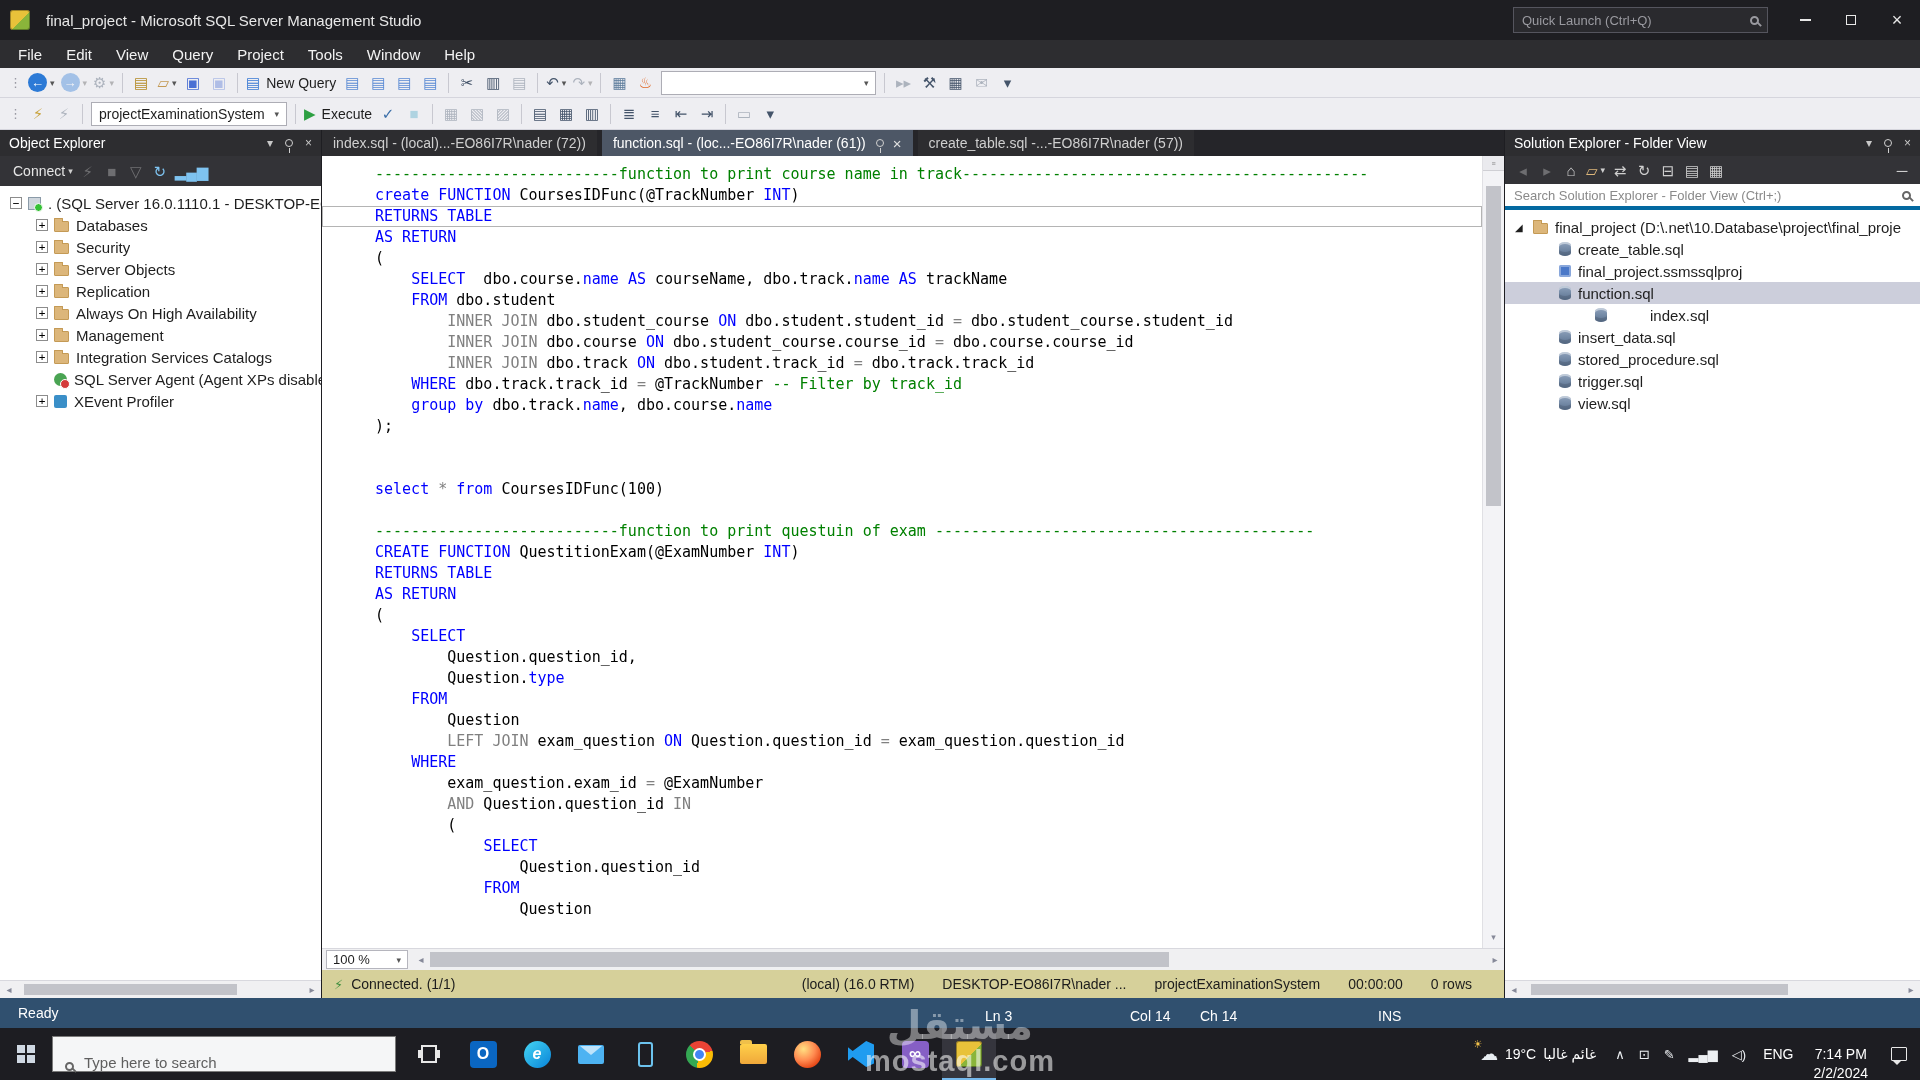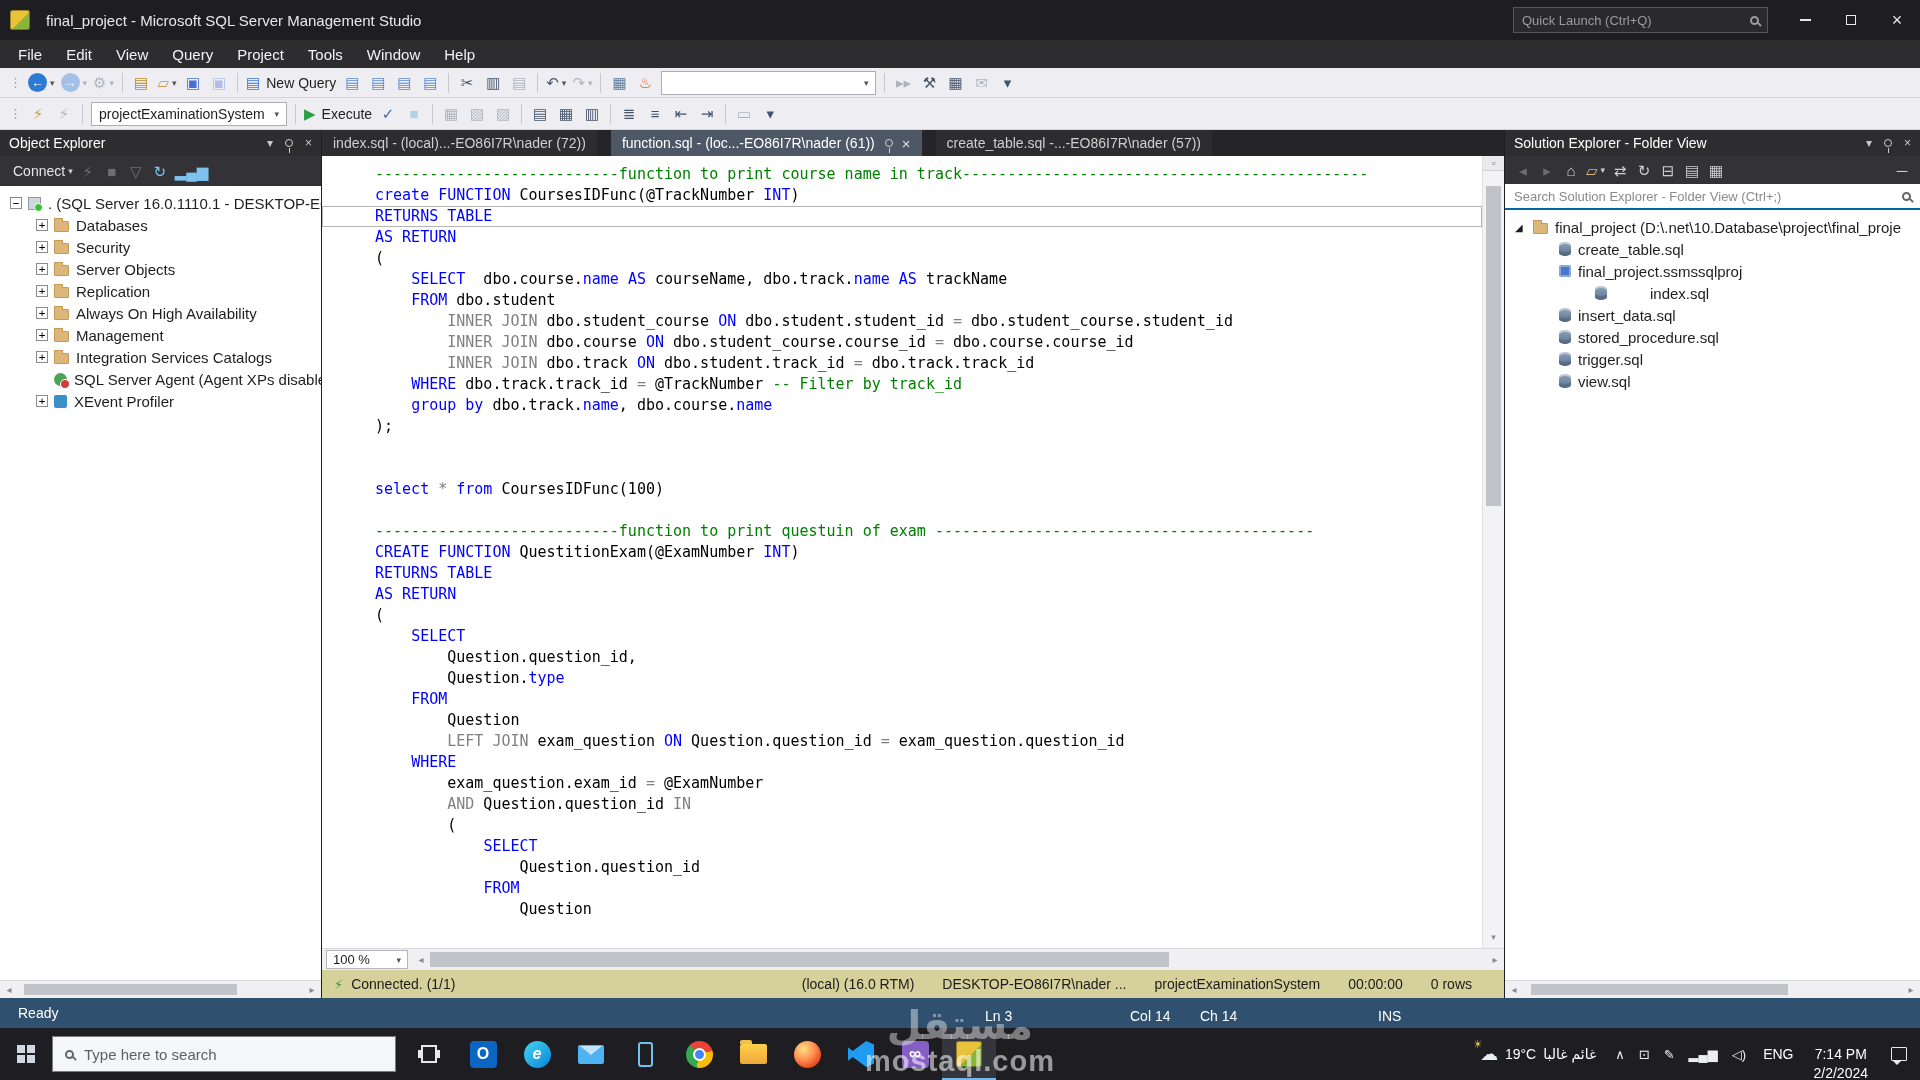--- a/index.html
+++ b/index.html
@@ -70,21 +70,21 @@
   .ticon.proj { width:12px; height:12px; background:#4a78c8; border-radius:2px; box-shadow:inset 0 0 0 2px rgba(255,255,255,.35); }
 
   .hscroll { height:18px; background:#f0f0f2; border-top:1px solid #d8d8de; display:flex; align-items:center; flex:none; }
   .hs-btn { width:18px; text-align:center; font-size:10px; color:#868999; flex:none; }
   .hs-track { flex:1; position:relative; height:100%; }
   .hs-thumb { position:absolute; top:3px; bottom:3px; background:#c2c3c9; }
 
   
   .center { flex:1; min-width:0; display:flex; flex-direction:column; background:#2d2d30; }
   .tabstrip { height:26px; display:flex; background:#252529; color:#cfcfcf; font-size:14px; flex:none; overflow:hidden; }
-  .tab { height:26px; display:flex; align-items:center; padding:12px 11px; background:#2d2d30; margin-right:14px; white-space:nowrap; }
+  .tab { height:26px; display:flex; align-items:center; padding:12px 11px; background:#2d2d30; margin-right:5px; white-space:nowrap; }
   .tab.active { background:#4d5766; color:#fff; }
   .tab-pin { margin-left:10px; display:inline-flex; }
   .tab-close { margin-left:9px; font-size:15px; color:#e0e0e0; line-height:1; }
   .editor-wrap { flex:1; min-height:0; display:flex; background:#fff; }
   .code { flex:1; min-width:0; overflow:hidden; padding-top:8px; font-family:"DejaVu Sans Mono","Liberation Mono",monospace; font-size:15px; line-height:21px; background:#fff; }
   .line { height:21px; padding-left:53px; white-space:pre; }
   .line.current { outline:1px solid #b4b4b4; outline-offset:-1px; }
   .c-k { color:#0000ff; } .c-c { color:#008000; } .c-g { color:#808080; } .c-t { color:#000000; }
   .vscroll { width:22px; background:#f3f3f6; border-left:1px solid #e0e0e4; display:flex; flex-direction:column; flex:none; }
   .split-grip { height:15px; background:#eaeaee; border-bottom:1px solid #cfcfd4; text-align:center; font-size:7px; color:#888; line-height:15px; }
@@ -95,34 +95,34 @@
   .zoom-box { width:82px; height:19px; background:#fff; border:1px solid #b5b5bd; font-size:13px; color:#1e1e1e; display:flex; align-items:center; padding:0 6px; margin:0 4px; }
   .zoom-box .dd-arrow { margin-left:auto; }
   .conn-bar { height:28px; background:#d6d09a; display:flex; align-items:center; font-size:14px; color:#1c1c1c; padding:0 12px; flex:none; }
   .conn-left { display:flex; align-items:center; gap:8px; white-space:nowrap; }
   .conn-bolt { color:#3f8f3f; font-size:13px; }
   .conn-right { margin-left:auto; display:flex; gap:28px; white-space:nowrap; padding-right:20px; }
 
   
   .right-panel { width:416px; display:flex; flex-direction:column; border-left:1px solid #1e1e22; background:#fff; }
   .se-toolbar { height:28px; }
-  .se-search { height:26px; background:#fff; border-bottom:2px solid #0369a1; display:flex; align-items:center; font-size:13px; color:#8a8a8a; padding:0 9px; flex:none; gap:8px; }
+  .se-search { height:26px; background:#fff; border-bottom:4px solid #0369a1; display:flex; align-items:center; font-size:13px; color:#8a8a8a; padding:0 9px; flex:none; gap:8px; }
   .se-search span.ph { flex:1; white-space:nowrap; overflow:hidden; }
 
   
   .statusbar { height:30px; background:#30506f; color:#fff; font-size:14px; position:relative; display:flex; align-items:center; flex:none; }
   .sb-ready { margin-left:18px; }
   .sb-abs { position:absolute; top:0; height:36px; display:flex; align-items:center; }
 
   
   .taskbar { height:52px; background:#1d1d22; display:flex; align-items:center; color:#fff; flex:none; position:relative; }
   .start-btn { width:52px; height:52px; display:flex; align-items:center; justify-content:center; }
   .win-logo { width:18px; height:18px; display:grid; grid-template-columns:8px 8px; grid-template-rows:8px 8px; gap:2px; }
   .win-logo i { background:#cfd8e3; display:block; }
-  .tb-search { width:344px; height:36px; background:#f5f6f7; border:1px solid #7a7a7a; display:flex; align-items:center; color:#5f5f5f; font-size:15px; gap:10px; padding:0 12px; }
+  .tb-search { width:344px; height:36px; background:#f5f6f7; border:1px solid #7a7a7a; display:flex; align-items:flex-end; color:#5f5f5f; font-size:15px; gap:10px; padding:0 12px; }
   .task-icons { display:flex; height:52px; margin-left:6px; }
   .task-icon { width:54px; height:52px; display:flex; align-items:center; justify-content:center; }
   .task-icon.active { background:#35353d; box-shadow:inset 0 -2px 0 #76b9ed; }
   .ti { display:inline-flex; align-items:center; justify-content:center; }
   .ti-task-view { width:16px; height:18px; border:2px solid #e8e8e8; box-shadow:-8px 0 0 -5px #e8e8e8, 8px 0 0 -5px #e8e8e8; }
   .ti-outlook { width:27px; height:27px; background:#0a66c2; border-radius:4px; color:#fff; font-weight:bold; font-size:16px; }
   .ti-edge { width:27px; height:27px; border-radius:50%; background:linear-gradient(135deg,#45d6f4,#0883d8); color:#fff; font-weight:bold; font-style:italic; font-size:16px; }
   .ti-mail { width:26px; height:19px; background:#4db3f2; position:relative; border-radius:2px; }
   .ti-mail::after { content:''; position:absolute; top:1px; left:2px; border-left:11px solid transparent; border-right:11px solid transparent; border-top:9px solid #bfe4fb; }
   .ti-your-phone { width:15px; height:25px; border:2px solid #6cc3ee; border-radius:3px; }
@@ -581,20 +581,25 @@
           <div class="tree-row" style="padding-left: 36px;">
             <span class="exp-spacer"></span>
             <span class="ticon sql"></span>
             <span class="tlabel">create_table.sql</span>
           </div>
           <div class="tree-row" style="padding-left: 36px;">
             <span class="exp-spacer"></span>
             <span class="ticon proj"></span>
             <span class="tlabel">final_project.ssmssqlproj</span>
           </div>
+          <div class="tree-row selected" style="padding-left: 36px;">
+            <span class="exp-spacer"></span>
+            <span class="ticon sql"></span>
+            <span class="tlabel">function.sql</span>
+          </div>
           <div class="tree-row" style="padding-left: 36px; gap: 36px;">
             <span class="exp-spacer"></span>
             <span class="ticon sql"></span>
             <span class="tlabel">index.sql</span>
           </div>
           <div class="tree-row" style="padding-left: 36px;">
             <span class="exp-spacer"></span>
             <span class="ticon sql"></span>
             <span class="tlabel">insert_data.sql</span>
           </div>

